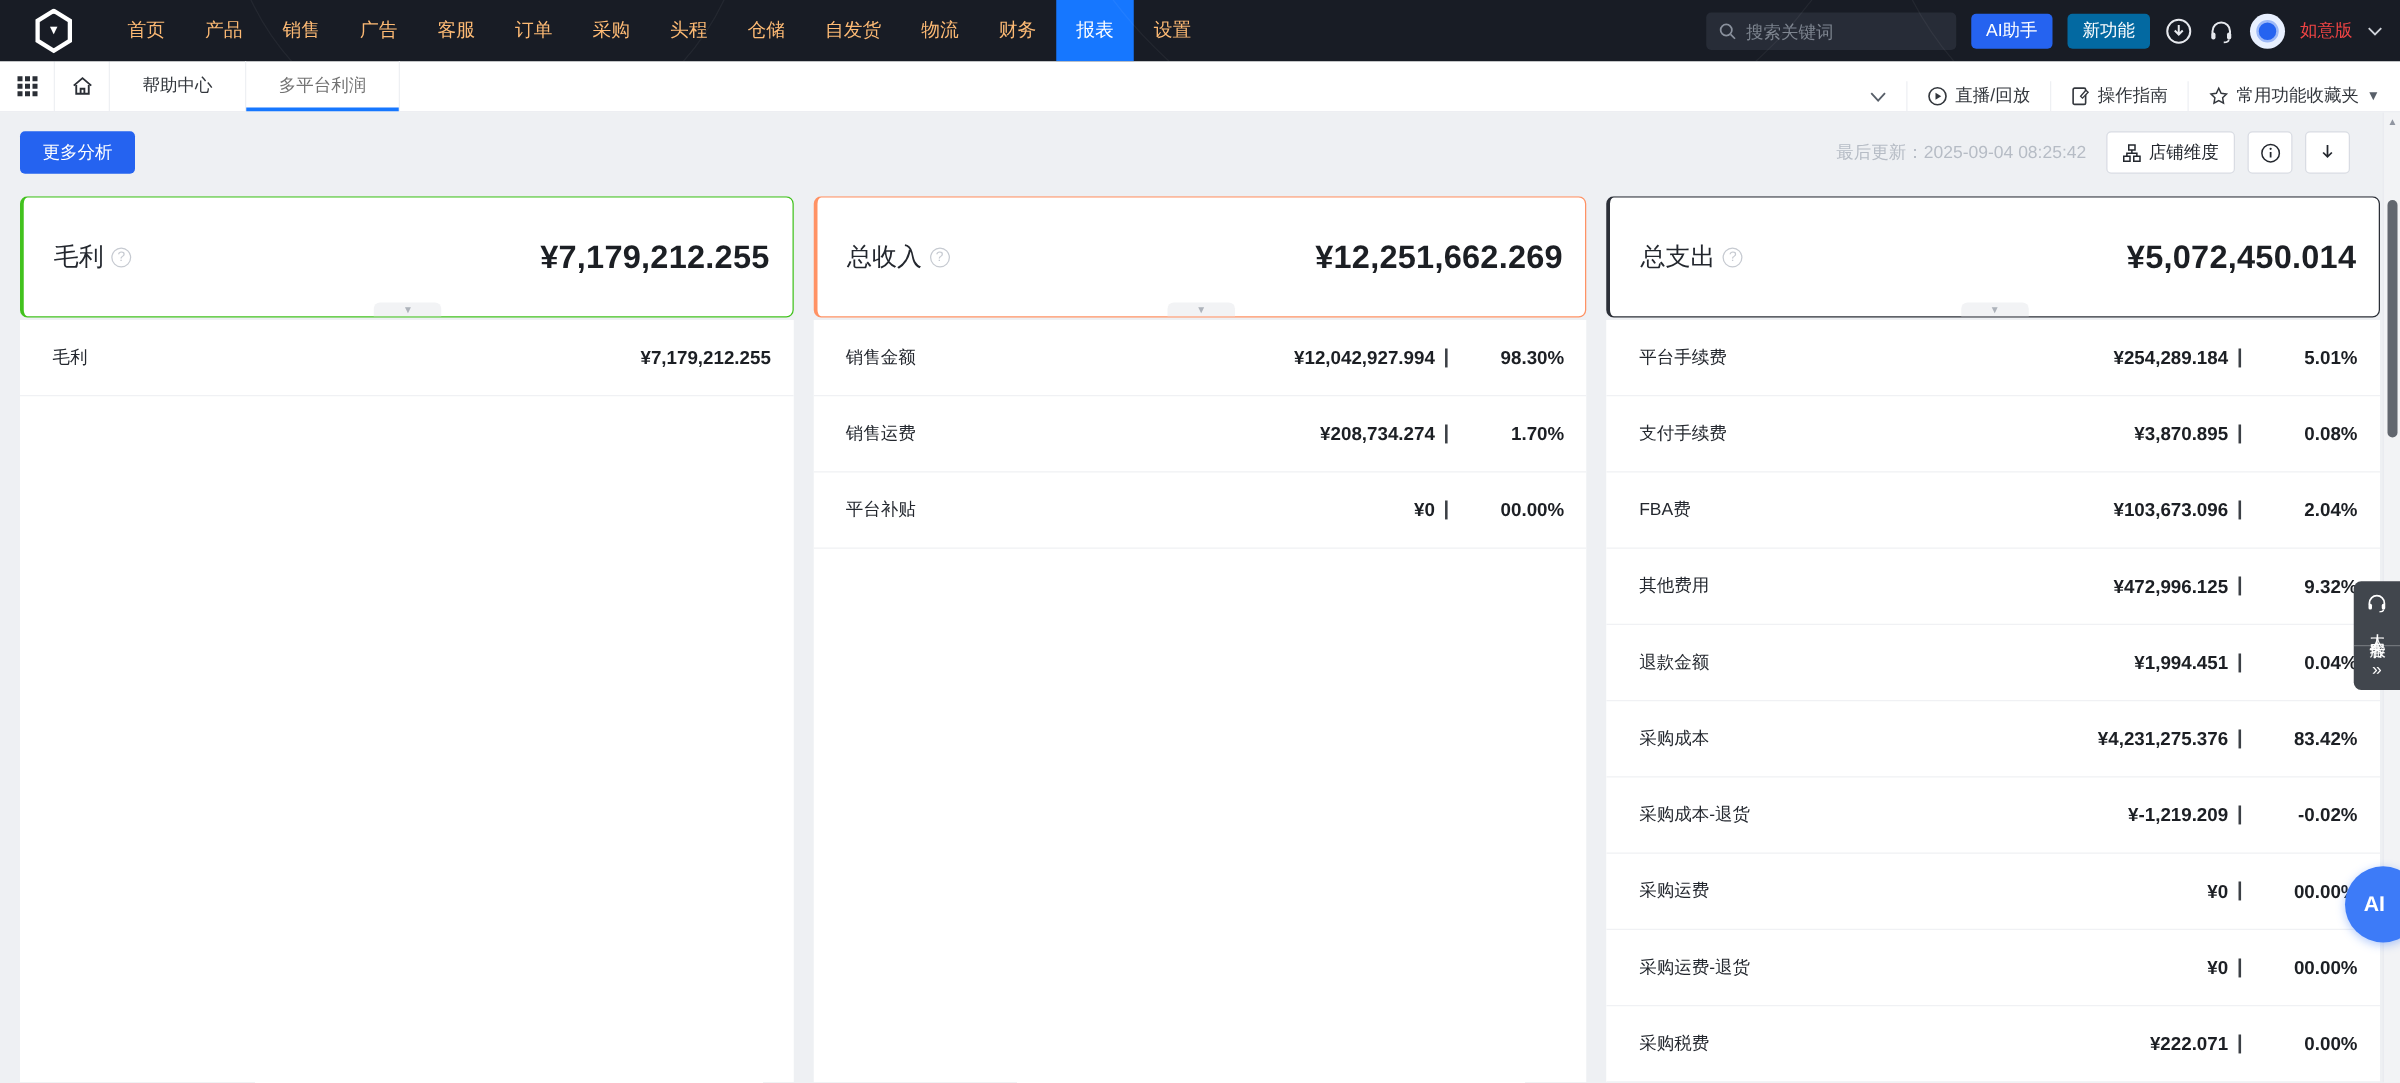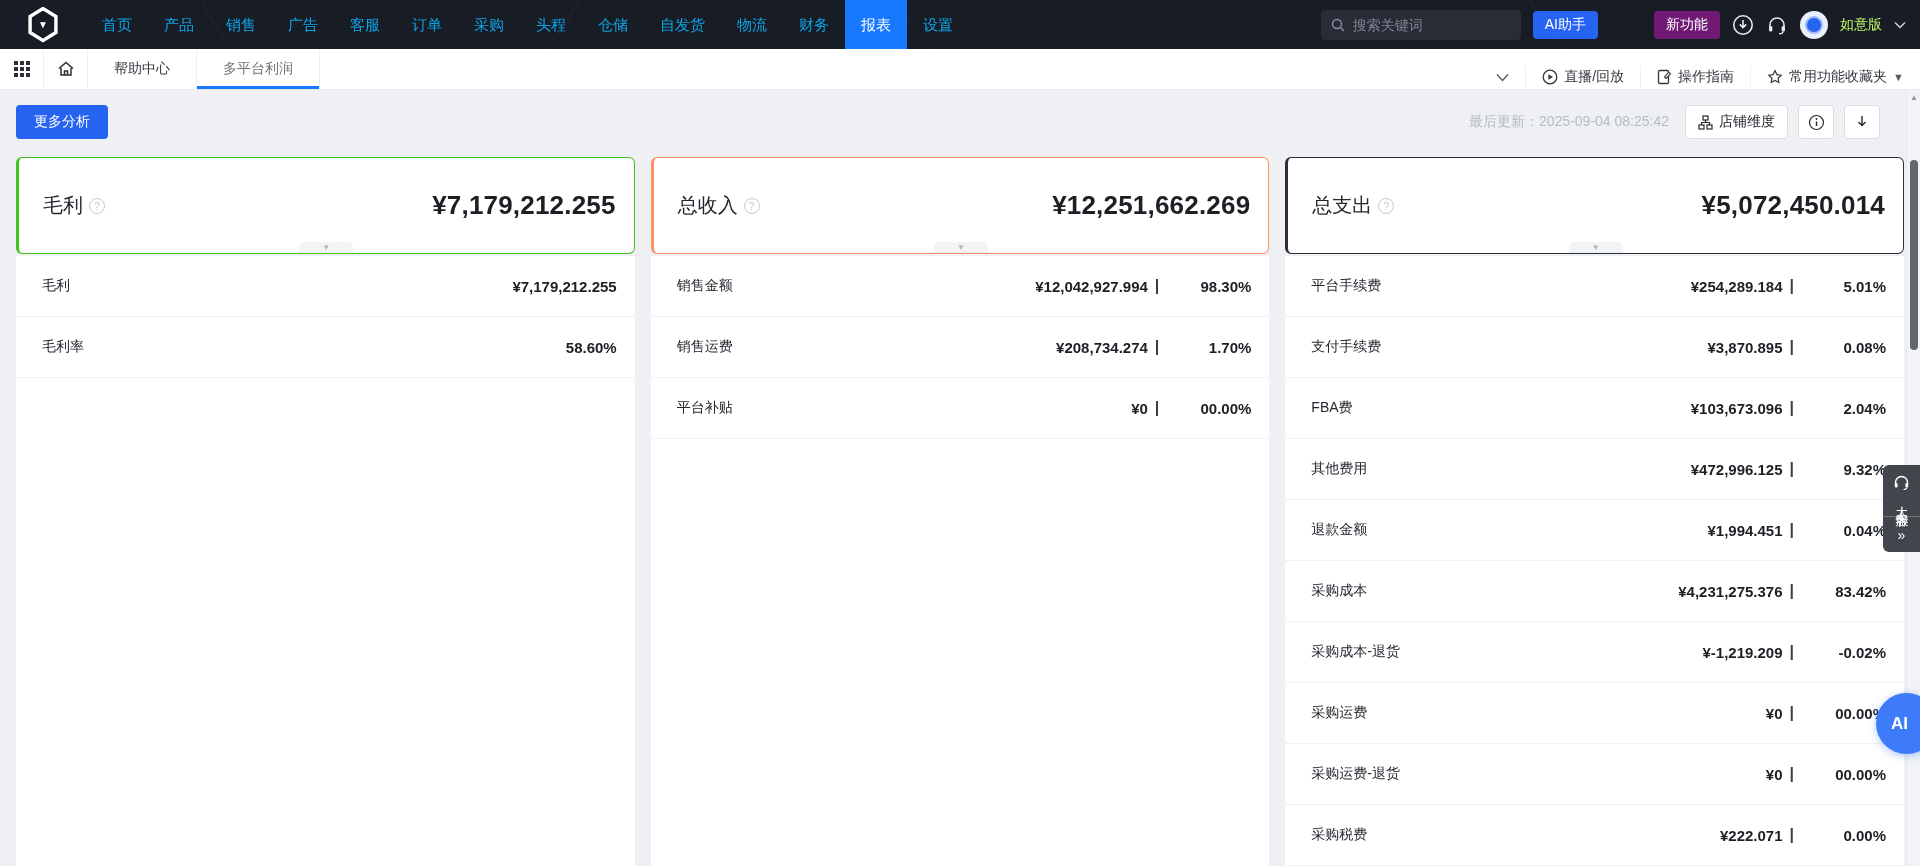--- a/index.html
+++ b/index.html
@@ -9,33 +9,33 @@
   
   .topnav { position:relative; height:49px; background:#181c25; display:flex; align-items:center; overflow:hidden; }
   .deco { position:absolute; border:1px solid rgba(255,255,255,.05); border-radius:50%; pointer-events:none; }
   .d1 { width:420px; height:420px; left:180px; top:-300px; }
   .d2 { width:700px; height:700px; left:820px; top:-560px; }
   .d3 { width:520px; height:520px; left:1500px; top:-380px; }
   .logo-wrap { width:86px; display:flex; justify-content:center; align-items:center; }
   .logo-hex { width:34px; height:36px; background:#fff; clip-path:polygon(50% 0,93% 25%,93% 75%,50% 100%,7% 75%,7% 25%); display:flex; align-items:center; justify-content:center; }
   .logo-hex .inner { width:26px; height:28px; background:#181c25; clip-path:polygon(50% 0,93% 25%,93% 75%,50% 100%,7% 75%,7% 25%); display:flex; align-items:center; justify-content:center; color:#fff; font-size:10px; }
   .nav-menu { display:flex; height:49px; }
-  .nav-item { padding:0 16px; line-height:49px; color:#0ea5e9; font-size:15px; cursor:pointer; white-space:nowrap; }
+  .nav-item { padding:0 16px; line-height:49px; color:#fdba74; font-size:15px; cursor:pointer; white-space:nowrap; }
   .nav-item.active { background:#1677ff; color:#ffffff; }
   .nav-right { margin-left:auto; display:flex; align-items:center; gap:12px; padding-right:14px;justify-content:space-between; }
   .search-box { display:flex; align-items:center; gap:8px; width:200px; height:30px; background:#272c37; border-radius:4px; padding:0 10px; }
   .search-box input { flex:1; background:transparent; border:none; outline:none; color:#cfd3da; font-size:14px; width:100%; }
   .search-box input::placeholder { color:#7d848f; }
   .pill-btn { height:28px; padding:0 12px; border:none; border-radius:4px; color:#fff; font-size:14px; cursor:pointer; }
   .pill-blue { background:#2563f0; }
-  .pill-green { background:#701a75;margin-left:44px; }
+  .pill-green { background:#0369a1; }
   .nav-ico { color:#e7e9ee; display:flex; align-items:center; cursor:pointer; }
   .avatar { width:28px; height:28px; border-radius:50%; background:#e8f0ff; display:flex; align-items:center; justify-content:center; }
   .avatar .dot { width:18px; height:18px; border-radius:50%; background:#2563f0; border:2px solid #9db9f7; }
-  .ver { color:#bef264; font-size:14px; white-space:nowrap; }
+  .ver { color:#ef4444; font-size:14px; white-space:nowrap; }
 
   
   .tabbar { height:41px; background:#fff; display:flex; align-items:stretch; border-bottom:1px solid #e7e9ee; }
   .tb-btn { width:44px; display:flex; align-items:center; justify-content:center; border-right:1px solid #eef0f3; cursor:pointer; color:#2b2f36; }
   .tb-tab { padding:12px 26px; display:flex; align-items:center; font-size:14px; color:#33373d; border-right:1px solid #eef0f3; cursor:pointer; position:relative; white-space:nowrap; }
   .tb-tab.active { color:#737373; }
   .tb-tab.active::after { content:""; position:absolute; left:0; right:0; bottom:0; height:3px; background:#1677ff; }
   .tb-right { margin-left:auto; display:flex; align-items:stretch; }
   .tb-link { display:flex; align-items:center; gap:6px; padding:0 16px; font-size:14px; color:#33373d; border-left:1px solid #eef0f3; cursor:pointer; white-space:nowrap;margin-top:16px; }
   .tb-chev { border-left:none; color:#585f69; }
@@ -230,24 +230,20 @@
             <span class="help-q">?</span>
           </div>
           <div class="ch-value">¥7,179,212.255</div>
           <div class="notch">▼</div>
         </div>
         <div class="card-body">
           <div class="row">
             <span class="row-label">毛利</span>
             <span class="row-value">¥7,179,212.255</span>
           </div>
-          <div class="row">
-            <span class="row-label">毛利率</span>
-            <span class="row-value">58.60%</span>
-          </div>
         </div>
       </div>
       <div class="card">
         <div class="card-header" style="border-width: 1px 1px 1px 3px; border-style: solid; border-color: rgb(255, 146, 100); border-image: initial;">
           <div class="ch-title">
             <span>总收入</span>
             <span class="help-q">?</span>
           </div>
           <div class="ch-value">¥12,251,662.269</div>
           <div class="notch">▼</div>

